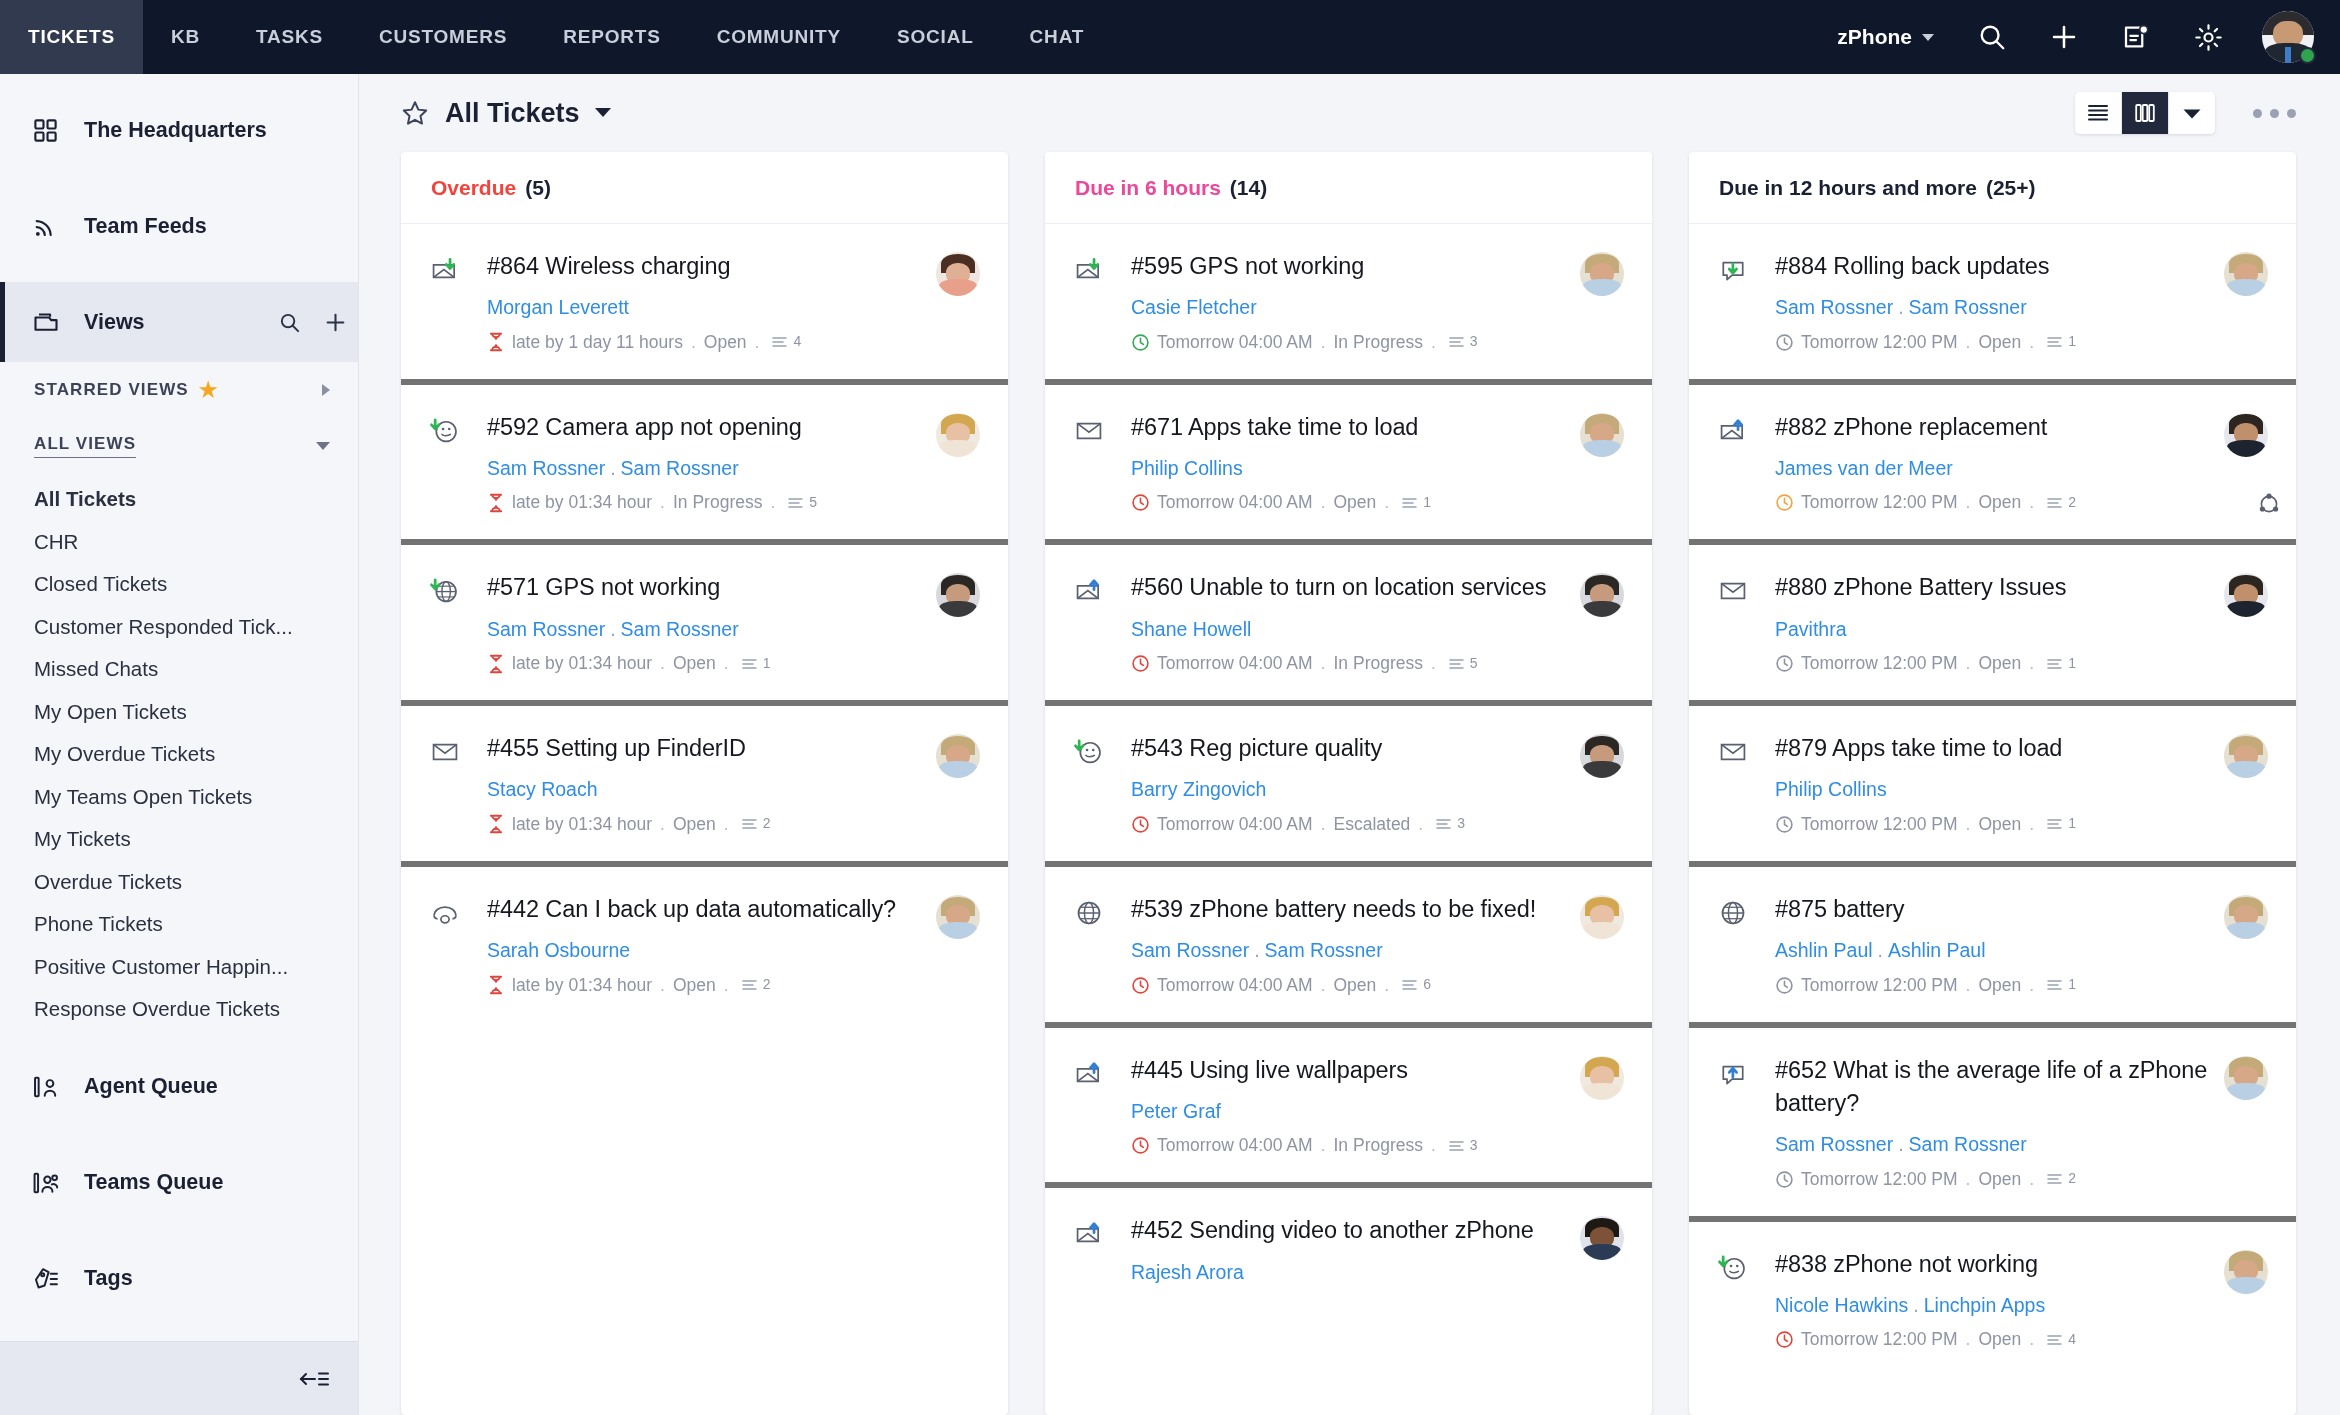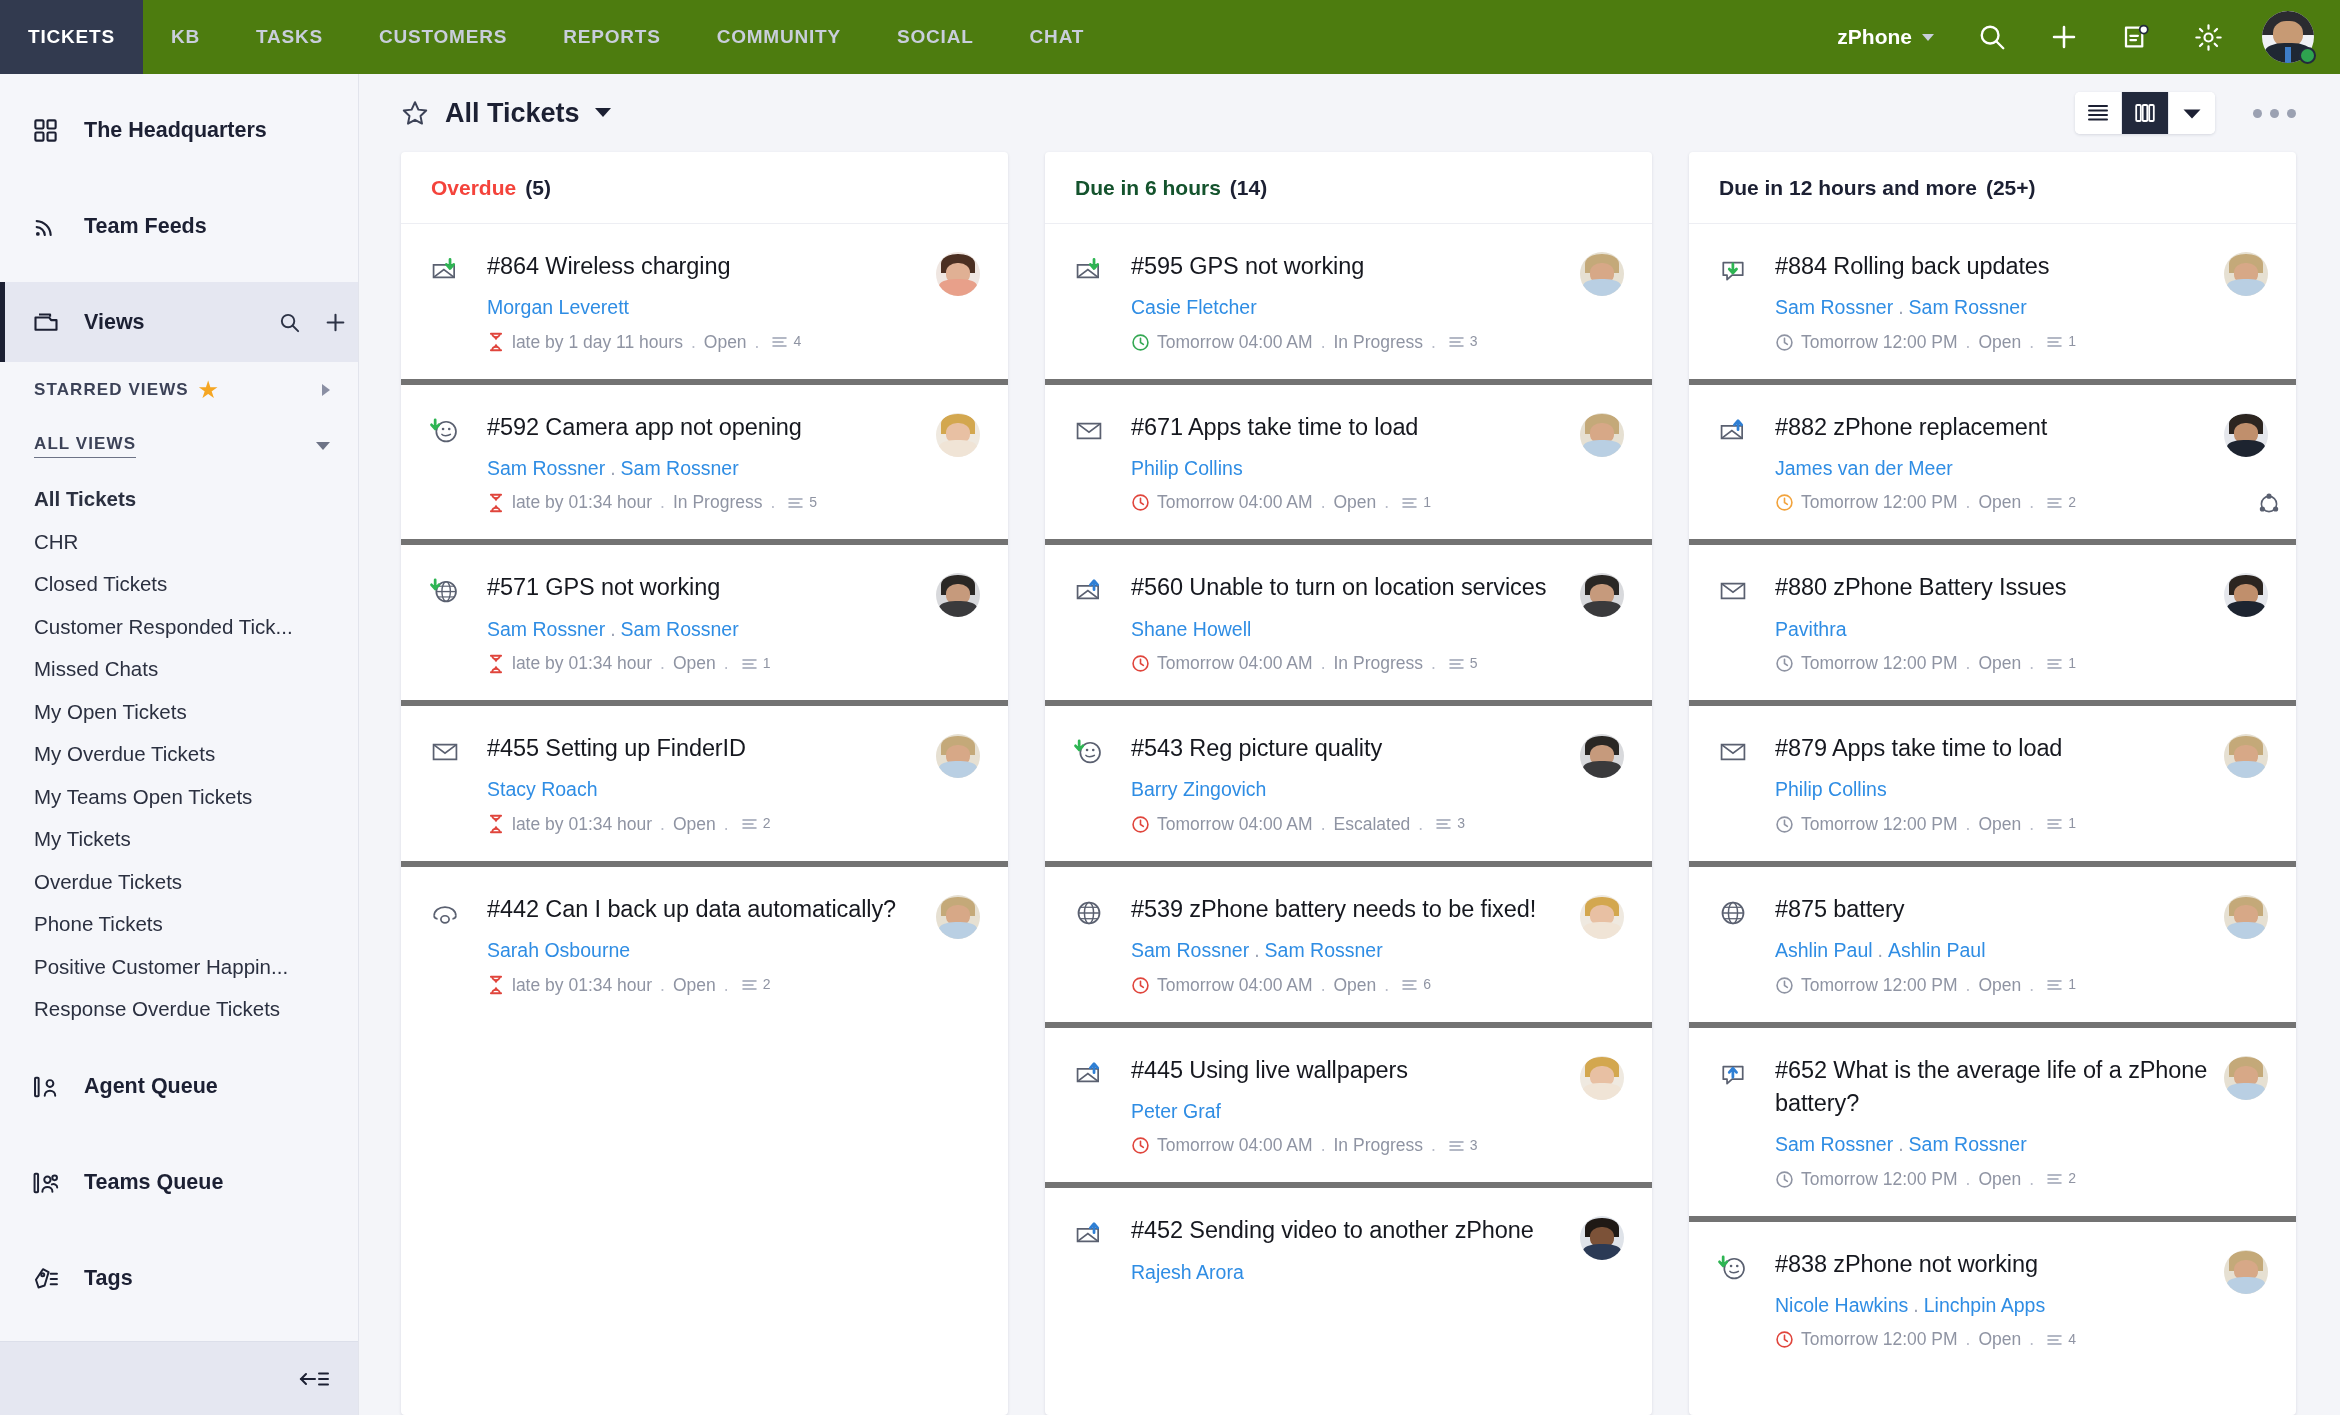--- a/index.html
+++ b/index.html
@@ -5,21 +5,21 @@
   * { box-sizing: border-box; margin: 0; padding: 0; }
   html, body {
     width: 2340px; height: 1415px;
     font-family: "Liberation Sans", sans-serif;
     background: #f4f5f9;
     overflow: hidden;
   }
 
   
   .topnav {
-    height: 74px; background: #4d7c0f;
+    height: 74px; background: #0f172a;
     display: flex; align-items: stretch;
     position: relative; z-index: 30;
   }
   .nav-tabs { display: flex; align-items: stretch; }
   .nav-tab {
     display: flex; align-items: center;
     padding: 0 28px;
     color: #c9cedb; font-size: 19px; font-weight: 600;
     letter-spacing: 0.8px; white-space: nowrap;
     cursor: pointer;
@@ -676,21 +676,21 @@
                   <div class="hair" style="background:#c4a979;border-radius:50% 50% 0 0;top:4%;left:12%;right:12%;height:44%"></div>
                   <div class="face" style="background:#d7a887"></div>
                   <div class="body" style="background:#b9cfe3"></div>
                 </div>
               </div>
             </div>
           </div>
         </div>
         <div class="col">
           <div class="col-head">
-            <span style="color:#14532d">Due in 6 hours</span>
+            <span style="color:#ec4899">Due in 6 hours</span>
             <span class="cnt">(14)</span>
           </div>
           <div class="col-body">
             <div class="card">
               <div class="card-ico">
                 <svg width="32" height="32" viewBox="0 0 28 28" fill="none">
                   <path d="M4 9.5h18v11H4z" stroke="#5a6070" stroke-width="1.5"></path>
                   <path d="M4 20.5l9-6.8 9 6.8" stroke="#5a6070" stroke-width="1.5" fill="none"></path>
                   <g transform="translate(11,1.5)">
                     <path d="M7.4 3.2v6.3M4.2 7.6l3.2 3.6 3.2-3.6" stroke="#2eb553" stroke-width="2.4" stroke-linecap="round" stroke-linejoin="round" fill="none"></path>

